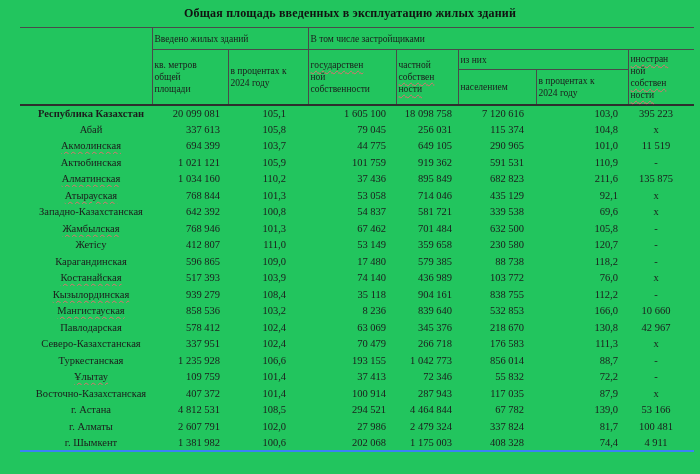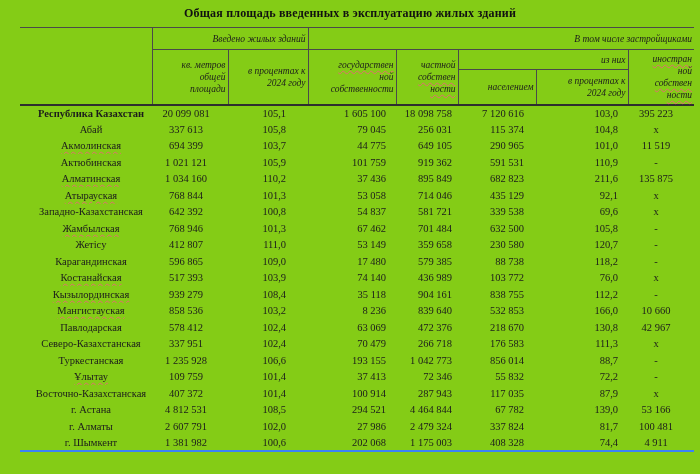--- a/index.html
+++ b/index.html
@@ -1,21 +1,21 @@
 <!DOCTYPE html>
 <html><head>
 <meta charset="utf-8">
 <style>
   * { margin: 0; padding: 0; box-sizing: border-box; }
   html, body { background: #ffffff; }
   .page {
     position: relative;
     width: 700px;
     height: 474px;
-    background: #84cc16;
+    background: #22c55e;
     font-family: "Liberation Serif", "DejaVu Serif", serif;
     color: #1c1c1c;
     overflow: hidden;
   }
   .title {
     padding-top: 6px;
     height: 27px;
     text-align: center;
     font-size: 12px;
     font-weight: bold;
@@ -26,45 +26,44 @@
     margin-left: 20px;
     border-collapse: collapse;
     table-layout: fixed;
     width: 674px;
     font-size: 10px;
   }
   thead th {
     font-weight: normal;
     font-size: 9.5px;
     line-height: 12px;
-    text-align: right;
+    text-align: left;
     vertical-align: middle;
     padding: 2px 2px;
-    font-style: italic;
   }
   tr.hr1 { height: 22px; }
   tr.hr2 { height: 20px; }
   tr.hr3 { height: 35px; }
   
   thead th { border-top: 1px solid #4a4a4a; }
   th.region-h { border-right: 1px solid #4a4a4a; }
   th.b-r { border-right: 1px solid #4a4a4a; }
   th.hb { border-bottom: 2px solid #2e2e2e; }
   th.g-split { border-bottom: 1px solid #4a4a4a; }
   tbody td {
     height: 16.5px;
     padding: 0;
     font-size: 10.5px;
     white-space: nowrap;
     overflow: hidden;
   }
   tbody tr.last td { border-bottom: 2px solid #3b82f6; }
   td.region { text-align: center; padding-left: 10px; }
   td.num { text-align: right; }
-  tbody td:nth-child(2) { padding-right: 8px; text-align: center; }
+  tbody td:nth-child(2) { padding-right: 8px; }
   tbody td:nth-child(3) { padding-right: 22px; }
   tbody td:nth-child(4) { padding-right: 10px; }
   tbody td:nth-child(5) { padding-right: 6px; }
   tbody td:nth-child(6) { padding-right: 12px; }
   tbody td:nth-child(7) { padding-right: 10px; }
   tbody td:nth-child(8) { padding-right: 10px; text-align: center; }
   .bold { font-weight: bold; }
   .sq {
     text-decoration-line: underline;
     text-decoration-style: wavy;
@@ -264,21 +263,21 @@
           <td class="num">839 640</td>
           <td class="num">532 853</td>
           <td class="num">166,0</td>
           <td class="num">10 660</td>
         </tr>
         <tr>
           <td class="region"><span>Павлодарская</span></td>
           <td class="num">578 412</td>
           <td class="num">102,4</td>
           <td class="num">63 069</td>
-          <td class="num">472 376</td>
+          <td class="num">345 376</td>
           <td class="num">218 670</td>
           <td class="num">130,8</td>
           <td class="num">42 967</td>
         </tr>
         <tr>
           <td class="region"><span>Северо-Казахстанская</span></td>
           <td class="num">337 951</td>
           <td class="num">102,4</td>
           <td class="num">70 479</td>
           <td class="num">266 718</td>

